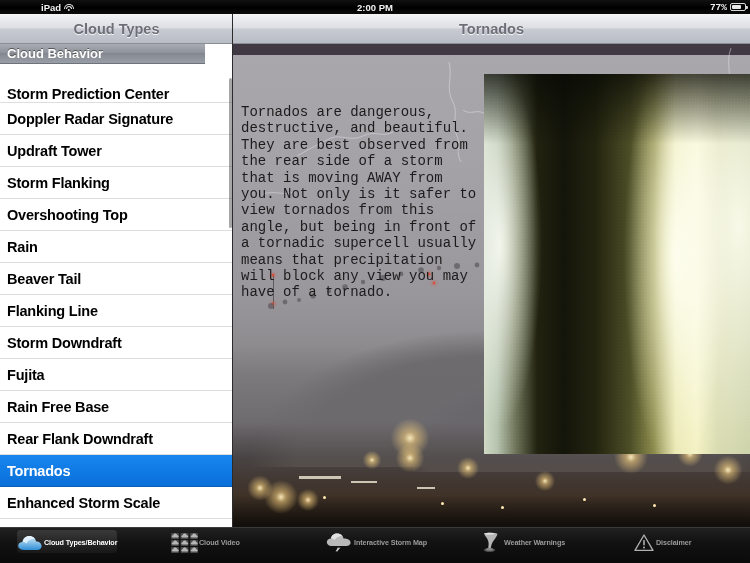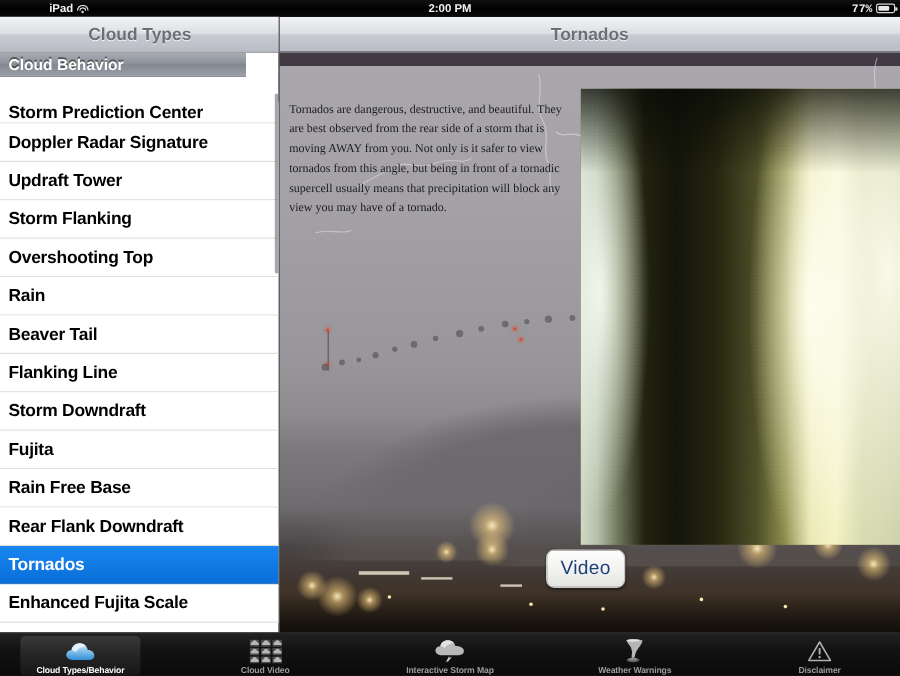--- a/index.html
+++ b/index.html
@@ -123,23 +123,23 @@
   .flare:before,.flare:after{
     content:""; position:absolute; left:50%; top:50%; background:
       linear-gradient(to right, rgba(255,235,180,0), rgba(255,235,180,.8), rgba(255,235,180,0));
     height:1px; transform:translate(-50%,-50%);
   }
   .flare:after{ transform:translate(-50%,-50%) rotate(90deg); }
   .roofline{ position:absolute; background:#f0ead4; opacity:.8; }
 
   
   .body-text{
-    position:absolute; left:8px; top:70px; width:240px;
-    font-size:10px; line-height:16.4px; color:#1b1b1b;
-    font-family:Liberation Serif, serif;
+    position:absolute; left:8px; top:90px; width:240px;
+    font-size:14px; line-height:16.4px; color:#1b1b1b;
+    font-family:Liberation Mono, monospace;
   }
 
   
   .photo{
     position:absolute; left:251px; top:60px; width:266px; height:380px;
     overflow:hidden;
     background:
       radial-gradient(ellipse 60px 260px at 6% 45%,  rgba(226,235,214,.95) 0%, rgba(226,235,214,0) 70%),
       radial-gradient(ellipse 72px 300px at 72% 48%, rgba(247,246,199,.95) 0%, rgba(247,246,199,0) 72%),
       radial-gradient(ellipse 110px 320px at 96% 40%, rgba(236,238,204,.92) 0%, rgba(236,238,204,0) 78%),
@@ -177,21 +177,21 @@
   }
 
   
   .tabbar{
     position:absolute; left:0; bottom:0; width:750px; height:36px;
     background:linear-gradient(to bottom,#212121 0%,#121212 40%,#0a0a0a 100%);
     border-top:1px solid #3a3a3a;
     display:flex; align-items:flex-start; justify-content:center; gap:54px;
     padding-top:2px;
   }
-  .tab{ width:100px; display:flex; flex-direction:column; align-items:center; gap:1px;
+  .tab{ width:100px; display:flex; flex-direction:row; align-items:center; gap:1px;
         padding-top:2px; border-radius:4px; }
   .tab.active{ background:linear-gradient(to bottom,rgba(120,120,120,.30),rgba(70,70,70,.18)); }
   .tab-label{ font-size:7.2px; color:#9b9b9b; font-weight:bold; letter-spacing:-.1px; white-space:nowrap;}
   .tab.active .tab-label{ color:#ffffff; }
   .tab-ico{ height:21px; display:flex; align-items:center; justify-content:center; }
 
   svg{ display:block; }
 </style>
 </head>
 <body>
@@ -254,21 +254,21 @@
         <div class="row">
             <span>Rain Free Base</span>
           </div>
         <div class="row">
             <span>Rear Flank Downdraft</span>
           </div>
         <div class="row sel">
             <span>Tornados</span>
           </div>
         <div class="row">
-            <span>Enhanced Fujita Scale</span>
+            <span>Enhanced Storm Scale</span>
           </div>
       </div>
 
       <div class="sticky-head">Cloud Behavior</div>
       <div class="sb-scrollbar"></div>
     </div>
   </div>
 
   <div class="detail">
 
@@ -348,21 +348,20 @@
       <div class="lamp" style="left:420px;bottom:20px;width:3px;height:3px;"></div>
     </div>
 
     <div class="body-text">Tornados are dangerous, destructive, and beautiful. They are best observed from the rear side of a storm that is moving AWAY from you.  Not only is it safer to view tornados from this angle, but being in front of a tornadic supercell usually means that precipitation will block any view you may have of a tornado.</div>
 
     <div class="photo">
       <div class="darktop"></div>
       <div class="grain"></div>
     </div>
 
-    <div class="video-btn">Video</div>
   </div>
 
   <div class="tabbar">
 
     <div class="tab active">
       <div class="tab-ico">
         <svg width="26" height="18" viewBox="0 0 26 18">
           <defs>
               <linearGradient id="cg" x1="0" y1="0" x2="0" y2="1">
             <stop offset="0" stop-color="#d8eefb"></stop>

